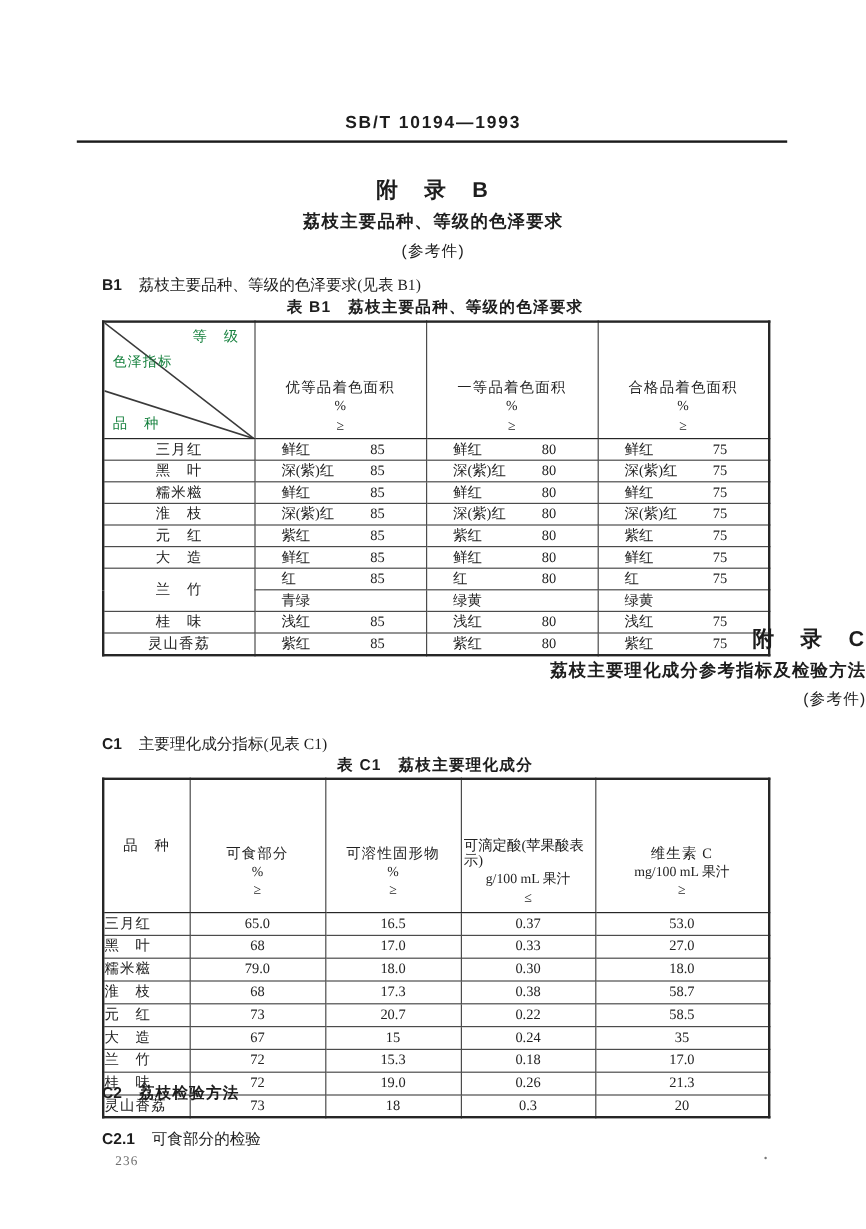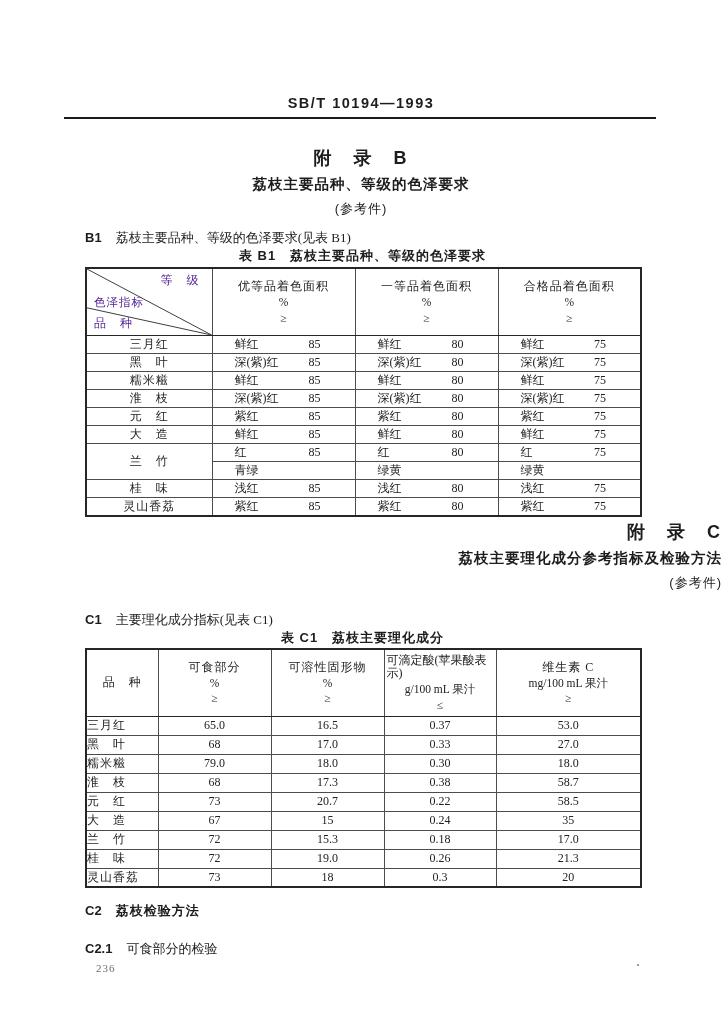--- a/index.html
+++ b/index.html
@@ -27,31 +27,31 @@
     font-size:13px;font-family:"Liberation Sans",sans-serif;letter-spacing:1px;}
   
   table.std{position:absolute;left:85px;width:555px;border-collapse:collapse;table-layout:fixed;
     border:2px solid #262626;font-size:12px;}
   table.std td{border:1px solid #4c4c4c;padding:0;vertical-align:middle;
     height:17px;line-height:1.1;color:#222;}
   table.std tr.lt td{border-top:1px dashed #8c8c8c;}
   table.std td.hd{border-bottom:1.5px solid #262626;}
   .hcell{display:flex;flex-direction:column;align-items:center;justify-content:center;
     gap:3px;padding:4px 2px;}
-  .hcell .t1{letter-spacing:1px;}
+  .hcell .t1{letter-spacing:1px;margin-top:44px;}
   .hcell .t2,.hcell .t3{font-size:11.5px;}
   .pair{display:flex;justify-content:space-between;padding:0 34px 0 22px;}
   .pair.single{justify-content:flex-start;}
   td.name{text-align:center;letter-spacing:1px;}
   td.namel{text-align:left;padding-left:8px;letter-spacing:1px;}
   td.val{text-align:center;}
   
   td.corner{position:relative;padding:0;}
   td.corner svg{position:absolute;inset:0;width:100%;height:100%;}
-  .cn{position:absolute;font-size:12px;letter-spacing:1px;color:#4c1d95;}
+  .cn{position:absolute;font-size:12px;letter-spacing:1px;color:#15803d;}
   .cn.grade{top:5px;right:12px;}
   .cn.index{top:27px;left:7px;font-size:11.5px;}
   .cn.variety{bottom:5px;left:7px;}
   
   .pageno{position:absolute;left:96px;top:962px;font-size:11px;color:#6e6e6e;letter-spacing:1px;}
   .dot-artifact{position:absolute;left:637px;top:964px;width:2px;height:2px;background:#777;border-radius:50%;}
 </style>
 </head>
 <body>
 

